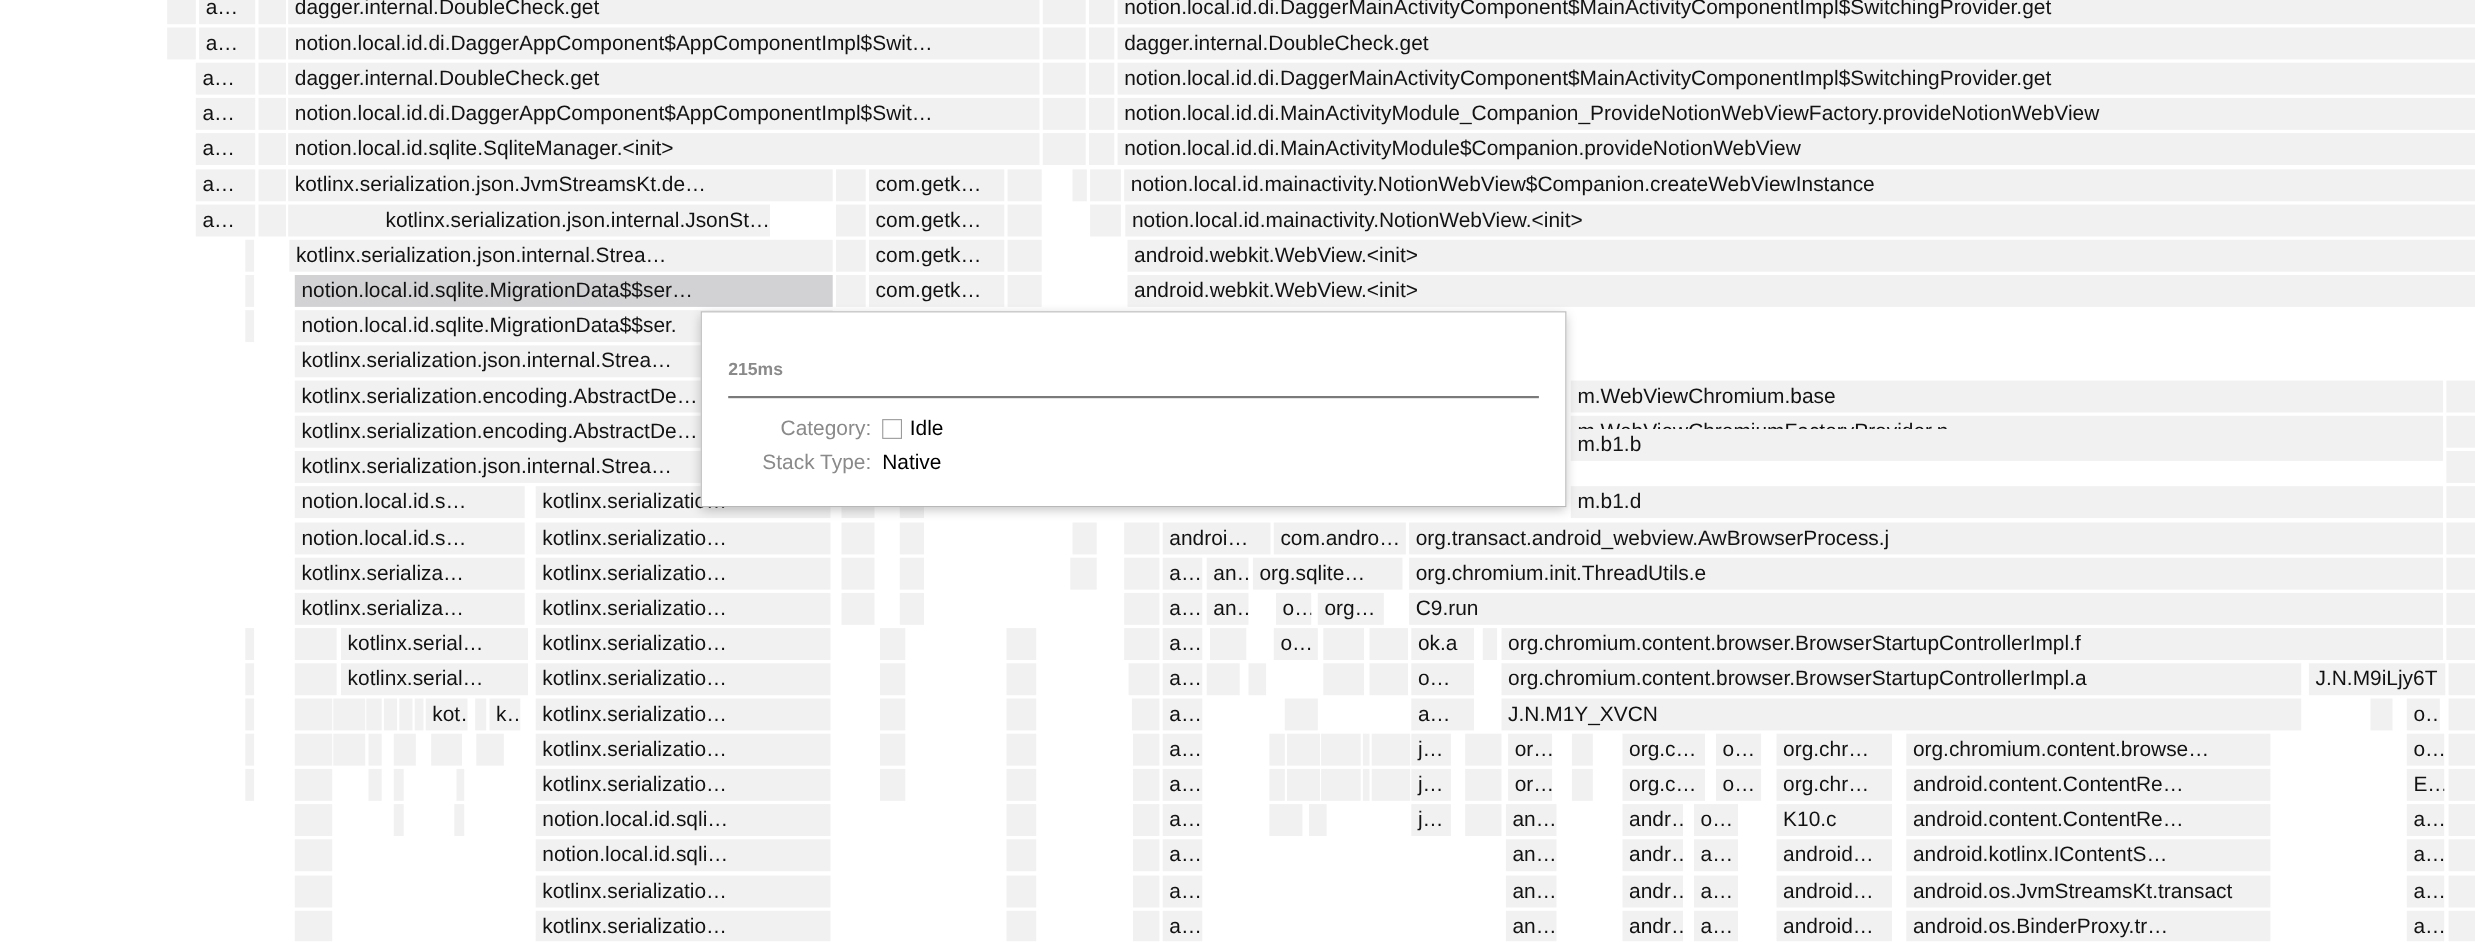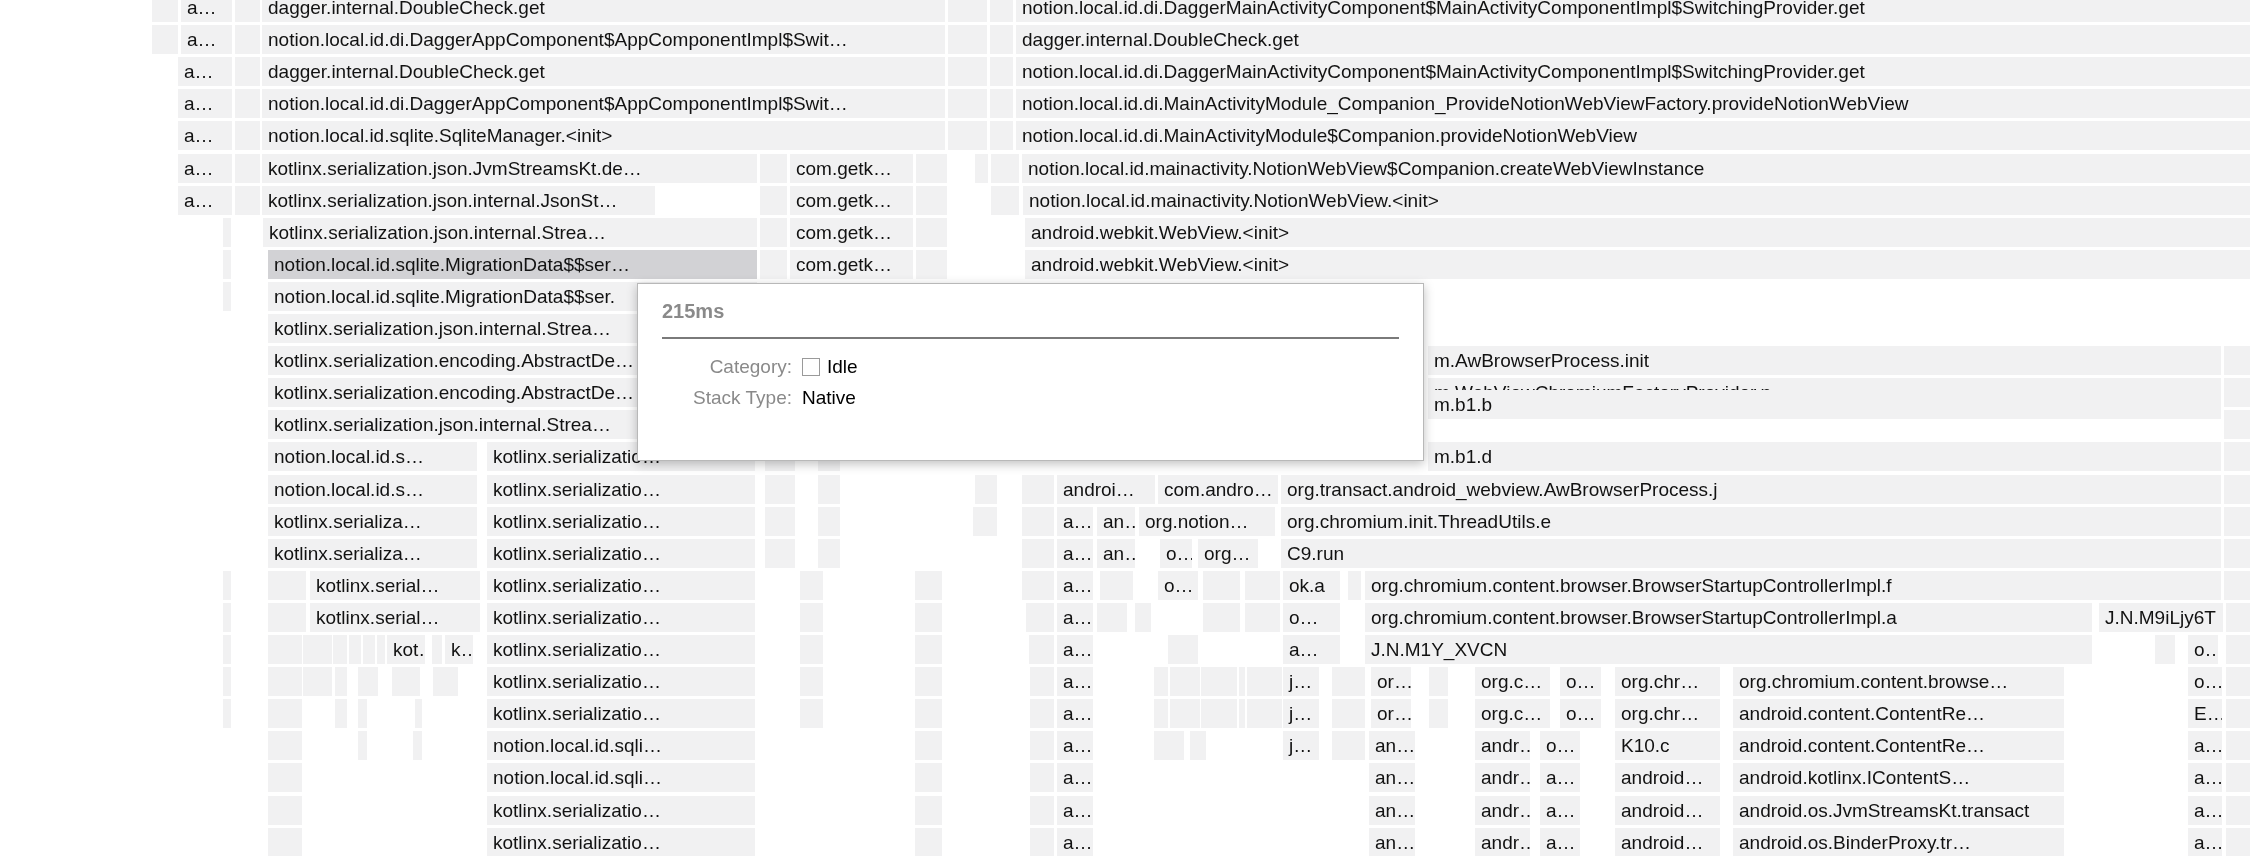--- a/index.html
+++ b/index.html
@@ -23,21 +23,21 @@
   .frame.sel{background:var(--frame-selected-bg);}
   #tooltip{
     position:absolute;left:637px;top:283px;width:787px;height:178px;
     box-sizing:border-box;background:var(--tooltip-bg);
     border:1px solid var(--tooltip-border);
     box-shadow:0 3px 10px rgba(0,0,0,.25);
     padding:16px 24px 16px 24px;z-index:10;
     font-family:"Liberation Sans",sans-serif;
   }
   .tt-title{display:flex;align-items:baseline;gap:26px;white-space:nowrap;overflow:hidden;}
-  .tt-duration{font-size:20px;font-weight:bold;color:var(--label-gray);}
+  .tt-duration{font-size:16px;font-weight:bold;color:var(--label-gray);margin-top:28px;}
   .tt-method{font-size:20px;color:#000;}
   .tt-divider{border:0;border-top:2px solid var(--divider-gray);margin:14px 0 14px 0;}
   .tt-row{display:flex;align-items:center;font-size:19px;line-height:27px;margin-top:4px;}
   .tt-label{width:130px;text-align:right;color:var(--label-gray);padding-right:10px;flex:none;}
   .tt-value{color:#000;display:flex;align-items:center;}
   .swatch{display:inline-block;width:16px;height:16px;background:#fff;
           border:1px solid #9a9a9a;margin-right:7px;flex:none;}
 </style>
 </head>
 <body>
@@ -80,21 +80,21 @@
       <div class="frame" style="left: 235px; top: 154px; width: 25px;"></div>
       <div class="frame" style="left: 262px; top: 154px; width: 495px;">kotlinx.serialization.json.JvmStreamsKt.de…</div>
       <div class="frame" style="left: 760px; top: 154px; width: 27px;"></div>
       <div class="frame" style="left: 790px; top: 154px; width: 123px;">com.getk…</div>
       <div class="frame" style="left: 916px; top: 154px; width: 31px;"></div>
       <div class="frame" style="left: 975px; top: 154px; width: 13px;"></div>
       <div class="frame" style="left: 991px; top: 154px; width: 28px;"></div>
       <div class="frame" style="left: 1022px; top: 154px; width: 1228px;">notion.local.id.mainactivity.NotionWebView$Companion.createWebViewInstance</div>
       <div class="frame" style="left: 178px; top: 186px; width: 54px;">a…</div>
       <div class="frame" style="left: 235px; top: 186px; width: 25px;"></div>
-      <div class="frame" style="left: 262px; top: 186px; width: 393px;">kotlinx.serialization.json.internal.JsonSt…</div>
+      <div class="frame" style="left: 262px; top: 186px; width: 438px; text-align: right;">kotlinx.serialization.json.internal.JsonSt…</div>
       <div class="frame" style="left: 760px; top: 186px; width: 27px;"></div>
       <div class="frame" style="left: 790px; top: 186px; width: 123px;">com.getk…</div>
       <div class="frame" style="left: 916px; top: 186px; width: 31px;"></div>
       <div class="frame" style="left: 991px; top: 186px; width: 28px;"></div>
       <div class="frame" style="left: 1023px; top: 186px; width: 1227px;">notion.local.id.mainactivity.NotionWebView.&lt;init&gt;</div>
       <div class="frame" style="left: 223px; top: 218px; width: 8px;"></div>
       <div class="frame" style="left: 263px; top: 218px; width: 494px;">kotlinx.serialization.json.internal.Strea…</div>
       <div class="frame" style="left: 760px; top: 218px; width: 27px;"></div>
       <div class="frame" style="left: 790px; top: 218px; width: 123px;">com.getk…</div>
       <div class="frame" style="left: 916px; top: 218px; width: 31px;"></div>
@@ -102,21 +102,21 @@
       <div class="frame" style="left: 223px; top: 250px; width: 8px;"></div>
       <div class="frame sel" style="left: 268px; top: 250px; width: 489px;">notion.local.id.sqlite.MigrationData$$ser…</div>
       <div class="frame" style="left: 760px; top: 250px; width: 27px;"></div>
       <div class="frame" style="left: 790px; top: 250px; width: 123px;">com.getk…</div>
       <div class="frame" style="left: 916px; top: 250px; width: 31px;"></div>
       <div class="frame" style="left: 1025px; top: 250px; width: 1225px;">android.webkit.WebView.&lt;init&gt;</div>
       <div class="frame" style="left: 223px; top: 282px; width: 8px;"></div>
       <div class="frame" style="left: 268px; top: 282px; width: 489px;">notion.local.id.sqlite.MigrationData$$ser.</div>
       <div class="frame" style="left: 268px; top: 314px; width: 489px;">kotlinx.serialization.json.internal.Strea…</div>
       <div class="frame" style="left: 268px; top: 346px; width: 489px;">kotlinx.serialization.encoding.AbstractDe…</div>
-      <div class="frame" style="left: 1428px; top: 346px; width: 793px;">m.AwBrowserProcess.init</div>
+      <div class="frame" style="left: 1428px; top: 346px; width: 793px;">m.WebViewChromium.base</div>
       <div class="frame" style="left: 2224px; top: 346px; width: 26px;"></div>
       <div class="frame" style="left: 268px; top: 378px; width: 489px;">kotlinx.serialization.encoding.AbstractDe…</div>
       <div class="frame" style="left: 1428px; top: 378px; width: 793px;">m.WebViewChromiumFactoryProvider.n</div>
       <div class="frame" style="left: 2224px; top: 378px; width: 26px;"></div>
       <div class="frame" style="left: 268px; top: 410px; width: 489px;">kotlinx.serialization.json.internal.Strea…</div>
       <div class="frame" style="left: 1428px; top: 390px; width: 793px;">m.b1.b</div>
       <div class="frame" style="left: 2224px; top: 410px; width: 26px;"></div>
       <div class="frame" style="left: 268px; top: 442px; width: 209px;">notion.local.id.s…</div>
       <div class="frame" style="left: 487px; top: 442px; width: 268px;">kotlinx.serializatio…</div>
       <div class="frame" style="left: 765px; top: 442px; width: 30px;"></div>
@@ -134,21 +134,21 @@
       <div class="frame" style="left: 1281px; top: 475px; width: 940px;">org.transact.android_webview.AwBrowserProcess.j</div>
       <div class="frame" style="left: 2224px; top: 475px; width: 26px;"></div>
       <div class="frame" style="left: 268px; top: 507px; width: 209px;">kotlinx.serializa…</div>
       <div class="frame" style="left: 487px; top: 507px; width: 268px;">kotlinx.serializatio…</div>
       <div class="frame" style="left: 765px; top: 507px; width: 30px;"></div>
       <div class="frame" style="left: 818px; top: 507px; width: 22px;"></div>
       <div class="frame" style="left: 973px; top: 507px; width: 24px;"></div>
       <div class="frame" style="left: 1022px; top: 507px; width: 32px;"></div>
       <div class="frame" style="left: 1057px; top: 507px; width: 36px;">a…</div>
       <div class="frame" style="left: 1097px; top: 507px; width: 38px;">an…</div>
-      <div class="frame" style="left: 1139px; top: 507px; width: 136px;">org.notion…</div>
+      <div class="frame" style="left: 1139px; top: 507px; width: 136px;">org.sqlite…</div>
       <div class="frame" style="left: 1281px; top: 507px; width: 940px;">org.chromium.init.ThreadUtils.e</div>
       <div class="frame" style="left: 2224px; top: 507px; width: 26px;"></div>
       <div class="frame" style="left: 268px; top: 539px; width: 209px;">kotlinx.serializa…</div>
       <div class="frame" style="left: 487px; top: 539px; width: 268px;">kotlinx.serializatio…</div>
       <div class="frame" style="left: 765px; top: 539px; width: 30px;"></div>
       <div class="frame" style="left: 818px; top: 539px; width: 22px;"></div>
       <div class="frame" style="left: 1022px; top: 539px; width: 32px;"></div>
       <div class="frame" style="left: 1057px; top: 539px; width: 36px;">a…</div>
       <div class="frame" style="left: 1097px; top: 539px; width: 38px;">an…</div>
       <div class="frame" style="left: 1160px; top: 539px; width: 32px;">o…</div>

